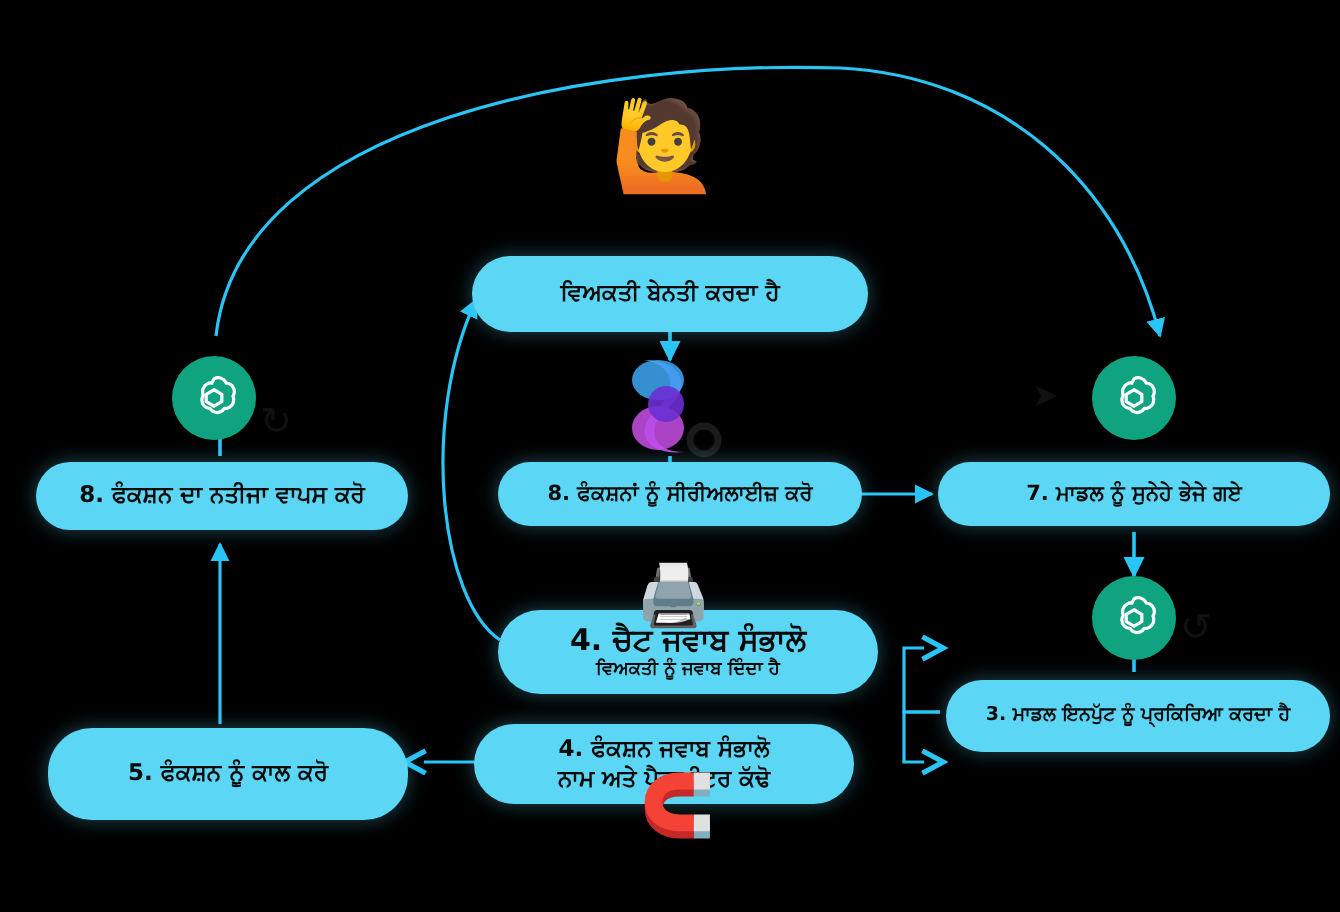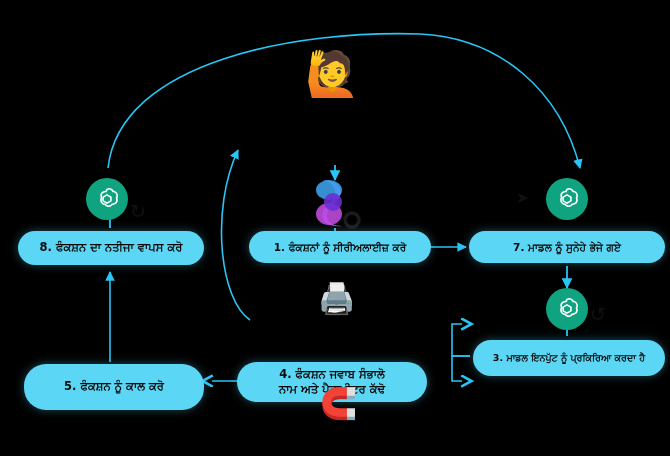--- a/index.html
+++ b/index.html
@@ -103,33 +103,40 @@
     <svg viewBox="0 0 24 24" fill="none" stroke="#fff" stroke-width="1.5">
       <path d="M12 3.2c1.9-1.1 4.3-.5 5.4 1.4l.2.4c2.1.1 3.8 1.9 3.8 4 0 .8-.2 1.5-.6 2.1.8 1.9.1 4.2-1.7 5.2-.7.4-1.5.6-2.3.5-1 1.7-3.2 2.4-5 1.5-.7-.3-1.2-.8-1.6-1.4-2.1-.1-3.8-1.9-3.8-4 0-.8.2-1.5.6-2.1-.8-1.9-.1-4.2 1.7-5.2.7-.4 1.5-.6 2.3-.5.3-.7.7-1.3 1-1.9z"></path>
       <path d="M12 8.2l3.6 2.1v3.4L12 15.8l-3.6-2.1v-3.4L12 8.2z"></path>
     </svg>
   </div>
   <div class="glyph" style="left:590px;top:305px;">↺</div>
 
   <div class="emoji sm" style="left:318px;top:284px;">🖨️</div>
   <div class="emoji sm" style="left:320px;top:389px;">🧲</div>
 
+  <div class="node" style="left:236px;top:128px;width:198px;height:38px;">
+    <div class="t1">ਵਿਅਕਤੀ ਬੇਨਤੀ ਕਰਦਾ ਹੈ</div>
+  </div>
 
   <div class="node" style="left:249px;top:231px;width:182px;height:32px;">
-    <div class="t1" style="font-size:10.5px;">1. ਫੰਕਸ਼ਨਾਂ ਨੂੰ ਸੀਰੀਅਲਾਈਜ਼ ਕਰੋ</div>
+    <div class="t1" style="font-size:10.5px;">8. ਫੰਕਸ਼ਨਾਂ ਨੂੰ ਸੀਰੀਅਲਾਈਜ਼ ਕਰੋ</div>
   </div>
 
   <div class="node" style="left:469px;top:231px;width:196px;height:32px;">
     <div class="t1" style="font-size:10.5px;">7. ਮਾਡਲ ਨੂੰ ਸੁਨੇਹੇ ਭੇਜੇ ਗਏ</div>
   </div>
 
   <div class="node" style="left:473px;top:340px;width:192px;height:36px;">
     <div class="t1" style="font-size:9.5px;">3. ਮਾਡਲ ਇਨਪੁੱਟ ਨੂੰ ਪ੍ਰਕਿਰਿਆ ਕਰਦਾ ਹੈ</div>
   </div>
 
+  <div class="node big" style="left:249px;top:305px;width:190px;height:42px;">
+    <div class="t1">4. ਚੈਟ ਜਵਾਬ ਸੰਭਾਲੋ</div>
+    <div class="t2">ਵਿਅਕਤੀ ਨੂੰ ਜਵਾਬ ਦਿੰਦਾ ਹੈ</div>
+  </div>
 
   <div class="node" style="left:237px;top:362px;width:190px;height:40px;">
     <div class="t1">4. ਫੰਕਸ਼ਨ ਜਵਾਬ ਸੰਭਾਲੋ</div>
     <div class="t1" style="margin-top:2px;">ਨਾਮ ਅਤੇ ਪੈਰਾਮੀਟਰ ਕੱਢੋ</div>
   </div>
 
   <div class="node" style="left:24px;top:364px;width:180px;height:46px;">
     <div class="t1">5. ਫੰਕਸ਼ਨ ਨੂੰ ਕਾਲ ਕਰੋ</div>
   </div>
 

